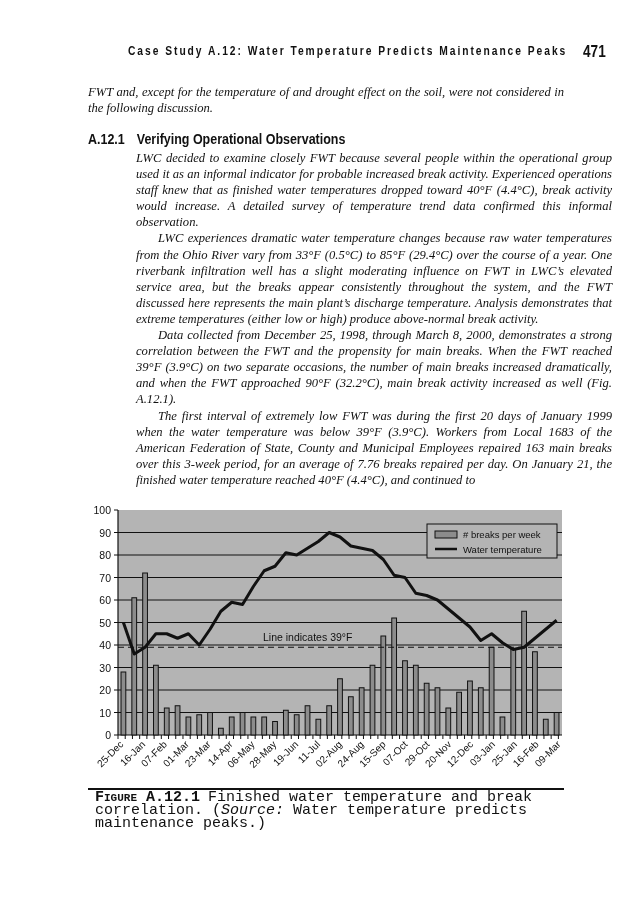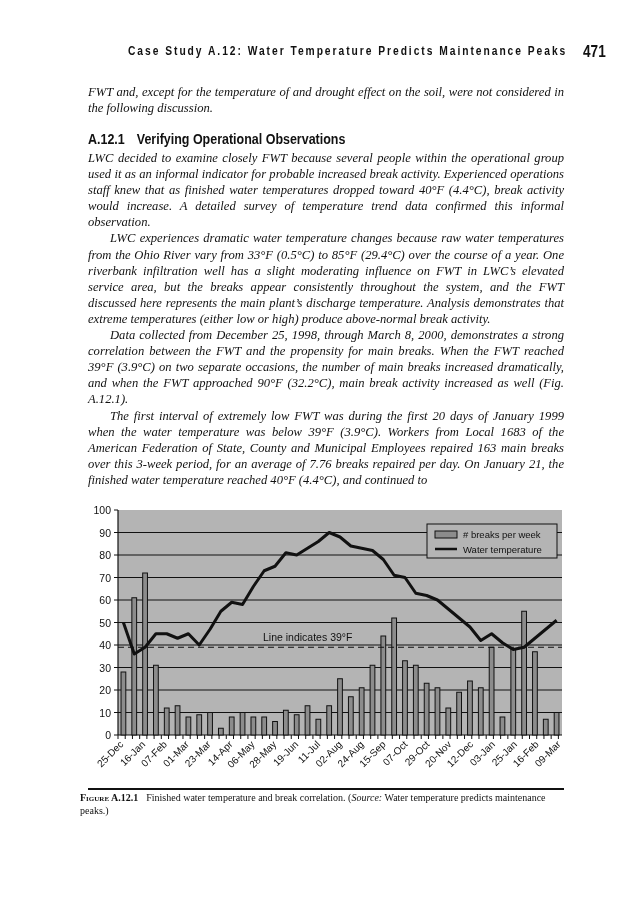--- a/index.html
+++ b/index.html
@@ -6,38 +6,38 @@
   body { width:619px; height:900px; position:relative; overflow:hidden; font-family:"Liberation Serif", serif; color:#111; }
   .running-head { position:absolute; left:128px; top:44px; width:440px; font-family:"Liberation Sans", sans-serif; font-weight:bold; font-size:12.5px; letter-spacing:2.4px; transform:scaleX(0.82); transform-origin:left top; white-space:nowrap; }
   .page-num { position:absolute; left:583px; top:42px; font-family:"Liberation Sans", sans-serif; font-weight:bold; font-size:17px; transform:scaleX(0.8); transform-origin:left top; }
   .text-block { position:absolute; left:88px; width:476px; font-size:12.6px; line-height:16.1px; text-align:justify; }
   .text-block p { margin:0;font-style:italic; }
   .text-block p.indent { text-indent:22px; }
   .section-heading { position:absolute; left:88px; top:131px; font-family:"Liberation Sans", sans-serif; font-weight:bold; font-size:14.5px; transform:scaleX(0.86); transform-origin:left top; white-space:nowrap; }
   .section-heading .num { margin-right:14px; }
   .chart { position:absolute; left:80px; top:500px; width:500px; height:290px; }
   .caption-rule { position:absolute; left:88px; top:788px; width:476px; height:2px; background:#111; }
-  .caption { position:absolute; left:80px; top:791px; width:476px; font-family:Liberation Serif, serif; font-size:10px; line-height:13px; }
+  .caption { position:absolute; left:95px; top:791px; width:476px; font-family:Liberation Mono, monospace; font-size:15px; line-height:13px; }
   .caption .fig-label { font-weight:bold; font-variant:small-caps; margin-right:8px; }
 </style>
 </head>
 <body>
 
 <div class="running-head">Case Study A.12: Water Temperature Predicts Maintenance Peaks</div>
 <div class="page-num">471</div>
 
 <div class="text-block" style="top:84px;">
   <p>FWT and, except for the temperature of and drought effect on the soil, were not considered in the following discussion.</p>
 </div>
 
 <div class="section-heading">
   <span class="num">A.12.1</span><span>Verifying Operational Observations</span>
 </div>
 
-<div class="text-block" style="top:150px;">
+<div class="text-block" style="top:150px;margin-left:48px;">
   <p>LWC decided to examine closely FWT because several people within the operational group used it as an informal indicator for probable increased break activity. Experienced operations staff knew that as finished water temperatures dropped toward 40°F (4.4°C), break activity would increase. A detailed survey of temperature trend data confirmed this informal observation.</p>
   <p class="indent">LWC experiences dramatic water temperature changes because raw water temperatures from the Ohio River vary from 33°F (0.5°C) to 85°F (29.4°C) over the course of a year. One riverbank infiltration well has a slight moderating influence on FWT in LWC’s elevated service area, but the breaks appear consistently throughout the system, and the FWT discussed here represents the main plant’s discharge temperature. Analysis demonstrates that extreme temperatures (either low or high) produce above-normal break activity.</p>
   <p class="indent">Data collected from December 25, 1998, through March 8, 2000, demonstrates a strong correlation between the FWT and the propensity for main breaks. When the FWT reached 39°F (3.9°C) on two separate occasions, the number of main breaks increased dramatically, and when the FWT approached 90°F (32.2°C), main break activity increased as well (Fig. A.12.1).</p>
   <p class="indent">The first interval of extremely low FWT was during the first 20 days of January 1999 when the water temperature was below 39°F (3.9°C). Workers from Local 1683 of the American Federation of State, County and Municipal Employees repaired 163 main breaks over this 3-week period, for an average of 7.76 breaks repaired per day. On January 21, the finished water temperature reached 40°F (4.4°C), and continued to</p>
 </div>
 
 <svg class="chart" width="500" height="290" viewBox="0 0 500 290" xmlns="http://www.w3.org/2000/svg">
   <g id="plot">
       <rect x="38" y="10" width="444" height="225" fill="#b4b4b4"></rect>
       <line x1="34" x2="38" y1="235" y2="235" stroke="#111" stroke-width="1"></line>

